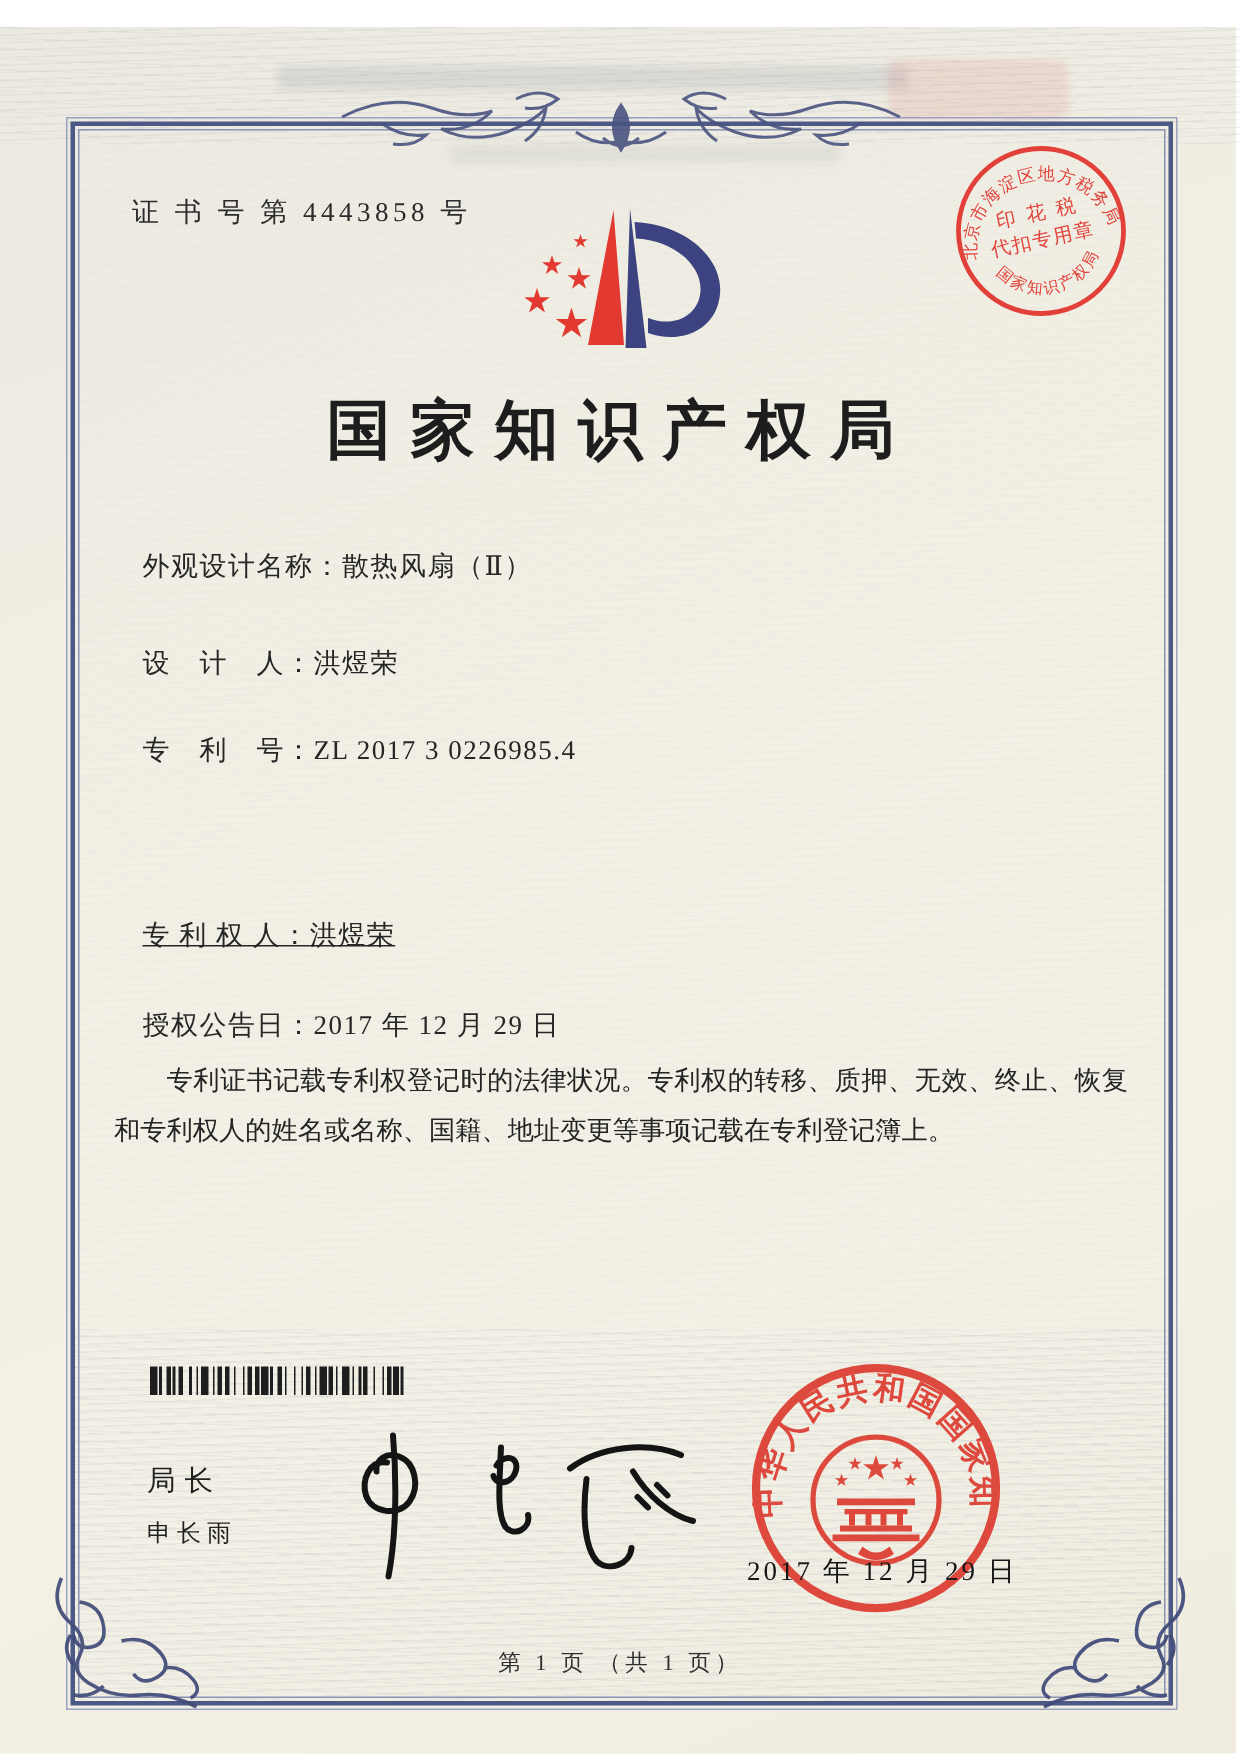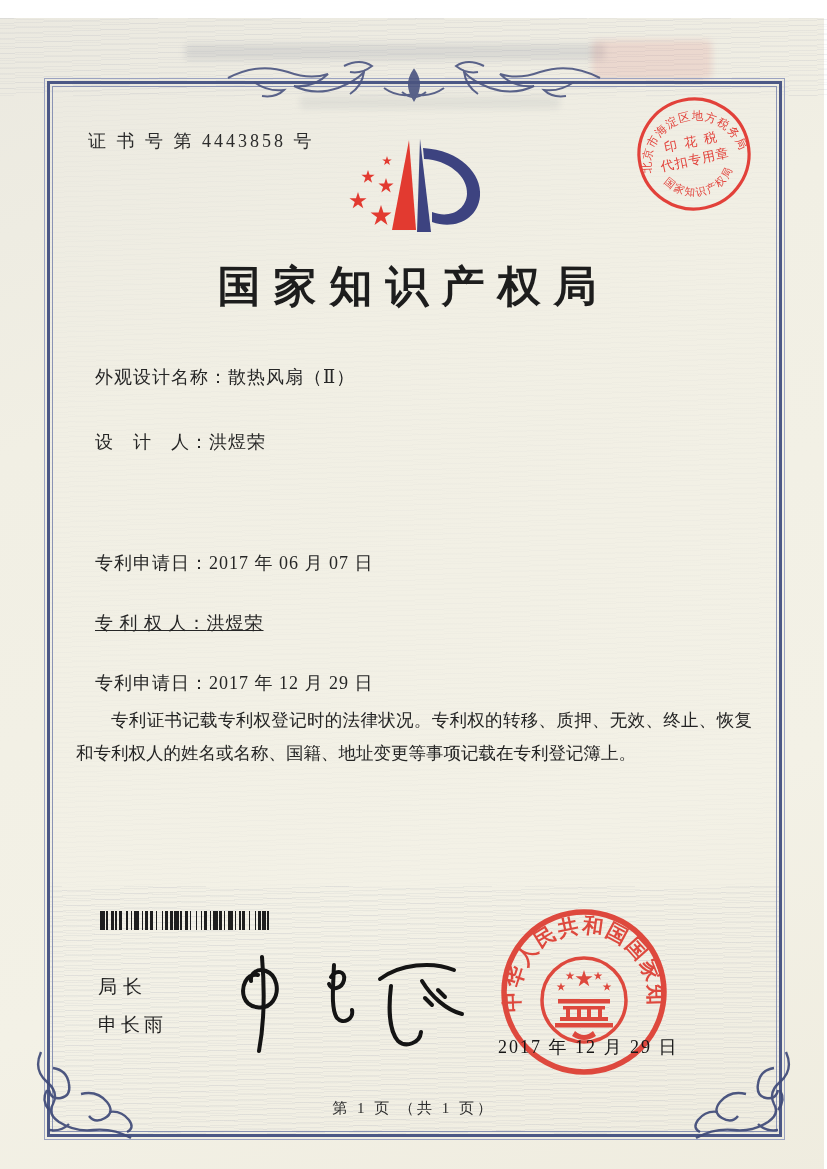--- a/index.html
+++ b/index.html
@@ -32,21 +32,21 @@
   #title{left:0;top:240px;width:827px;text-align:center;font-size:43px;font-weight:bold;
          letter-spacing:13px;color:#1d1d1d;}
   .field{left:95px;font-size:18px;letter-spacing:1px;color:#262626;white-space:nowrap;}
   #f0{top:347px;} #f1{top:412px;} #f2r{top:470px;} #f3r{top:533px;} #f4{top:593px;text-decoration:underline;} #f5{top:653px;}
   #body-text{left:76px;top:686px;width:676px;font-size:17.5px;line-height:33px;
              text-align:justify;color:#242424;}
   #body-text p{margin:0;text-indent:2em;}
   #barcode{left:100px;top:893px;width:212px;height:19px;font-size:0;}
   #barcode .bar{display:inline-block;height:19px;background:#1e1e1e;vertical-align:top;}
   #director-label{left:98px;top:956px;font-size:19px;letter-spacing:6px;color:#1f1f1f;}
-  #director-name{left:98px;top:994px;font-size:19px;letter-spacing:4px;color:#1f1f1f;}
+  #director-name{left:98px;top:994px;font-size:16px;letter-spacing:4px;color:#1f1f1f;}
   #seal-date{left:498px;top:1017px;font-size:18px;letter-spacing:2px;color:#161616;z-index:6;}
   #footer{left:0;top:1081px;width:827px;text-align:center;font-size:15px;letter-spacing:3px;color:#2e2e2e;}
   svg text{font-family:"Liberation Serif","DejaVu Serif",serif;}
 </style>
 </head>
 <body>
 
 <div id="page">
 
   <div class="wavetex" id="tex-low"></div>
@@ -130,23 +130,23 @@
       <textPath href="#taxBot" startOffset="6">国家知识产权局</textPath>
     </text>
     <text x="60" y="52" text-anchor="middle" font-size="13" fill="#e2413a" letter-spacing="2">印 花 税</text>
     <text x="60" y="70" text-anchor="middle" font-size="13" fill="#e2413a" letter-spacing="1">代扣专用章</text>
   </svg>
 
   <div class="abs" id="title">国家知识产权局</div>
 
   <div class="abs field" id="f0"><span>外观设计名称：</span><span>散热风扇（Ⅱ）</span></div>
   <div class="abs field" id="f1"><span>设　计　人：</span><span>洪煜荣</span></div>
-  <div class="abs field" id="f3r"><span>专利申请日：</span><span>2017 年 06 月 07 日</span></div>
+  <div class="abs field" id="f2r"><span>专　利　号：</span><span>ZL 2017 3 0226985.4</span></div>
   <div class="abs field" id="f4"><span>专 利 权 人：</span><span>洪煜荣</span></div>
-  <div class="abs field" id="f5"><span>专利申请日：</span><span>2017 年 12 月 29 日</span></div>
+  <div class="abs field" id="f5"><span>授权公告日：</span><span>2017 年 12 月 29 日</span></div>
 
   <div class="abs" id="body-text">
     <p>专利证书记载专利权登记时的法律状况。专利权的转移、质押、无效、终止、恢复和专利权人的姓名或名称、国籍、地址变更等事项记载在专利登记簿上。</p>
   </div>
 
   <div class="abs" id="barcode"><span class="bar" style="width: 4.65px; margin-right: 0px;"></span><span style="display: inline-block; width: 1.55px; height: 19px;"></span><span class="bar" style="width: 1.55px; margin-right: 0px;"></span><span style="display: inline-block; width: 3.1px; height: 19px;"></span><span class="bar" style="width: 3.1px; margin-right: 0px;"></span><span style="display: inline-block; width: 1.55px; height: 19px;"></span><span class="bar" style="width: 1.55px; margin-right: 0px;"></span><span style="display: inline-block; width: 1.55px; height: 19px;"></span><span class="bar" style="width: 3.1px; margin-right: 0px;"></span><span style="display: inline-block; width: 4.65px; height: 19px;"></span><span class="bar" style="width: 1.55px; margin-right: 0px;"></span><span style="display: inline-block; width: 3.1px; height: 19px;"></span><span class="bar" style="width: 1.55px; margin-right: 0px;"></span><span style="display: inline-block; width: 1.55px; height: 19px;"></span><span class="bar" style="width: 4.65px; margin-right: 0px;"></span><span style="display: inline-block; width: 3.1px; height: 19px;"></span><span class="bar" style="width: 1.55px; margin-right: 0px;"></span><span style="display: inline-block; width: 1.55px; height: 19px;"></span><span class="bar" style="width: 3.1px; margin-right: 0px;"></span><span style="display: inline-block; width: 1.55px; height: 19px;"></span><span class="bar" style="width: 3.1px; margin-right: 0px;"></span><span style="display: inline-block; width: 3.1px; height: 19px;"></span><span class="bar" style="width: 1.55px; margin-right: 0px;"></span><span style="display: inline-block; width: 4.65px; height: 19px;"></span><span class="bar" style="width: 1.55px; margin-right: 0px;"></span><span style="display: inline-block; width: 1.55px; height: 19px;"></span><span class="bar" style="width: 3.1px; margin-right: 0px;"></span><span style="display: inline-block; width: 1.55px; height: 19px;"></span><span class="bar" style="width: 3.1px; margin-right: 0px;"></span><span style="display: inline-block; width: 1.55px; height: 19px;"></span><span class="bar" style="width: 4.65px; margin-right: 0px;"></span><span style="display: inline-block; width: 1.55px; height: 19px;"></span><span class="bar" style="width: 1.55px; margin-right: 0px;"></span><span style="display: inline-block; width: 3.1px; height: 19px;"></span><span class="bar" style="width: 3.1px; margin-right: 0px;"></span><span style="display: inline-block; width: 1.55px; height: 19px;"></span><span class="bar" style="width: 1.55px; margin-right: 0px;"></span><span style="display: inline-block; width: 4.65px; height: 19px;"></span><span class="bar" style="width: 1.55px; margin-right: 0px;"></span><span style="display: inline-block; width: 3.1px; height: 19px;"></span><span class="bar" style="width: 1.55px; margin-right: 0px;"></span><span style="display: inline-block; width: 1.55px; height: 19px;"></span><span class="bar" style="width: 3.1px; margin-right: 0px;"></span><span style="display: inline-block; width: 3.1px; height: 19px;"></span><span class="bar" style="width: 1.55px; margin-right: 0px;"></span><span style="display: inline-block; width: 1.55px; height: 19px;"></span><span class="bar" style="width: 4.65px; margin-right: 0px;"></span><span style="display: inline-block; width: 1.55px; height: 19px;"></span><span class="bar" style="width: 3.1px; margin-right: 0px;"></span><span style="display: inline-block; width: 1.55px; height: 19px;"></span><span class="bar" style="width: 1.55px; margin-right: 0px;"></span><span style="display: inline-block; width: 3.1px; height: 19px;"></span><span class="bar" style="width: 4.65px; margin-right: 0px;"></span><span style="display: inline-block; width: 1.55px; height: 19px;"></span><span class="bar" style="width: 1.55px; margin-right: 0px;"></span><span style="display: inline-block; width: 3.1px; height: 19px;"></span><span class="bar" style="width: 1.55px; margin-right: 0px;"></span><span style="display: inline-block; width: 1.55px; height: 19px;"></span><span class="bar" style="width: 3.1px; margin-right: 0px;"></span><span style="display: inline-block; width: 3.1px; height: 19px;"></span><span class="bar" style="width: 1.55px; margin-right: 0px;"></span><span style="display: inline-block; width: 4.65px; height: 19px;"></span><span class="bar" style="width: 1.55px; margin-right: 0px;"></span><span style="display: inline-block; width: 1.55px; height: 19px;"></span><span class="bar" style="width: 3.1px; margin-right: 0px;"></span><span style="display: inline-block; width: 1.55px; height: 19px;"></span><span class="bar" style="width: 3.1px; margin-right: 0px;"></span><span style="display: inline-block; width: 1.55px; height: 19px;"></span><span class="bar" style="width: 1.55px; margin-right: 0px;"></span><span style="display: inline-block; width: 4.65px; height: 19px;"></span></div>
 
   <div class="abs" id="director-label">局长</div>
   <div class="abs" id="director-name">申长雨</div>
 

